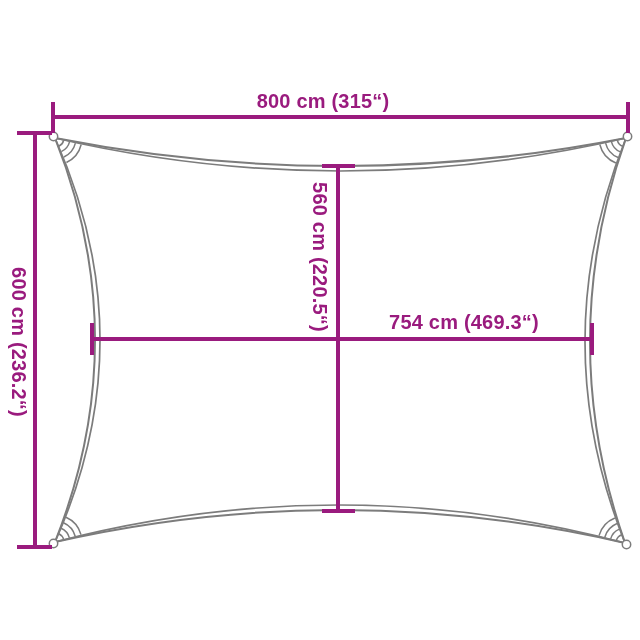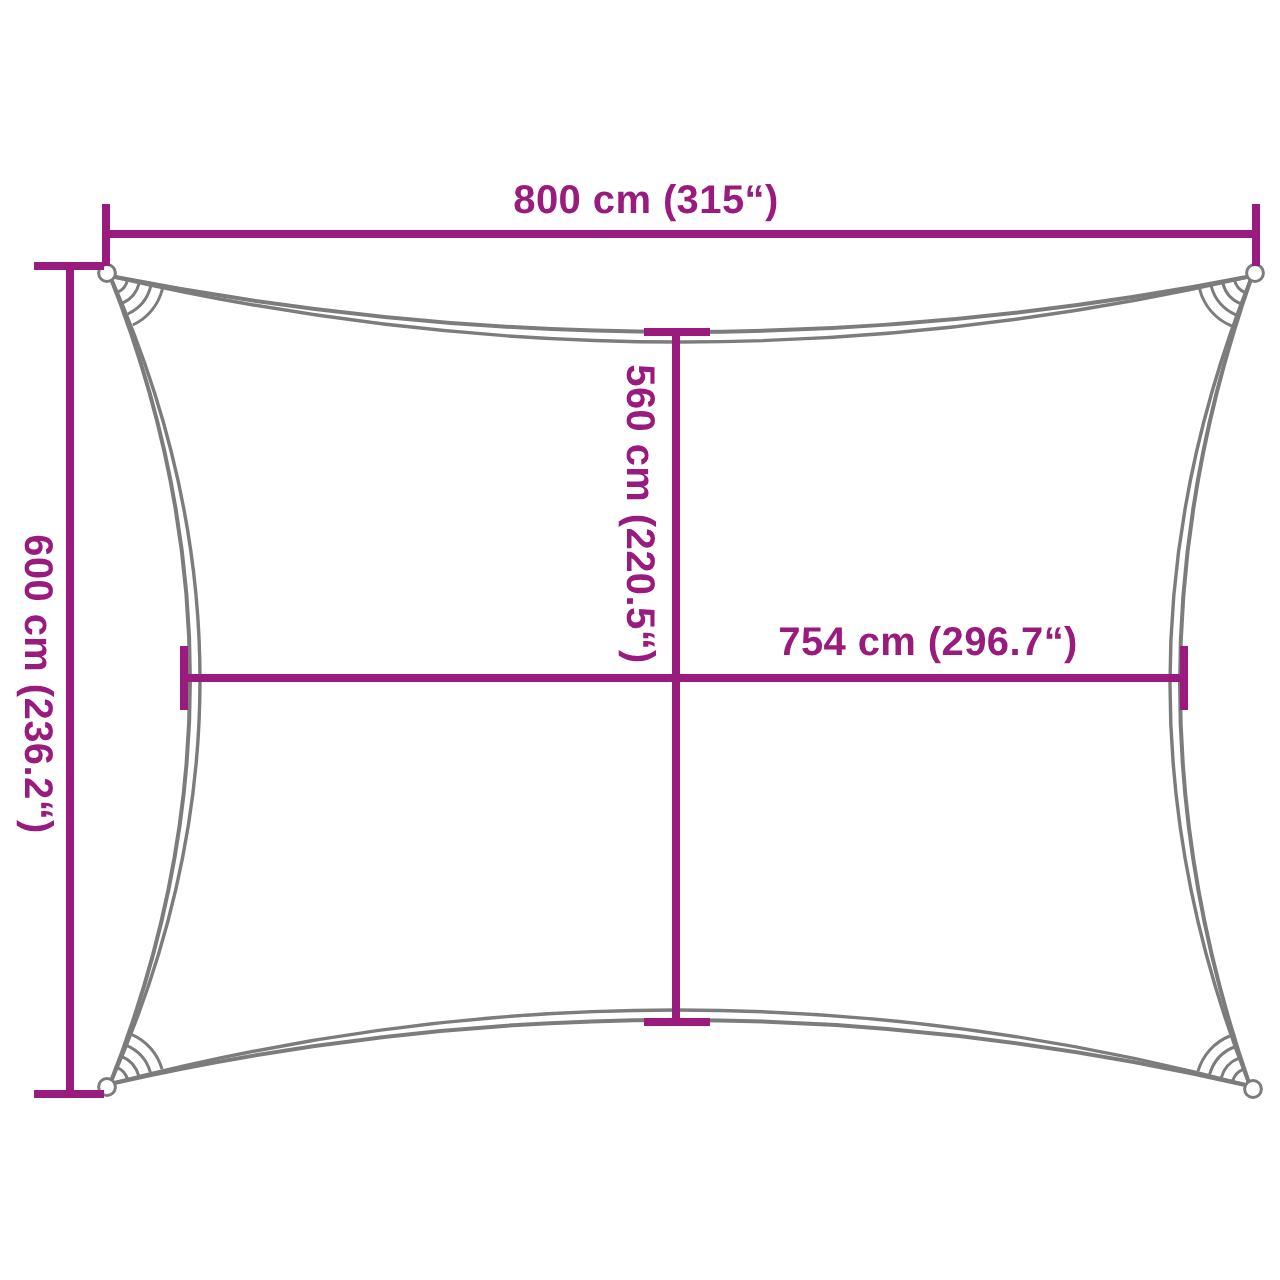--- a/index.html
+++ b/index.html
@@ -98,15 +98,15 @@
       <line class="dim" x1="592" y1="323" x2="592" y2="355"></line>
     </g>
   </svg>
 
   <div class="dim-label" style="left:323px; top:101px;">800 cm (315“)</div>
 
   <div class="dim-label rotated" style="left:18px; top:342px;">600 cm (236.2“)</div>
 
   <div class="dim-label rotated" style="left:319px; top:257px;">560 cm (220.5“)</div>
 
-  <div class="dim-label" style="left:464px; top:322px;">754 cm (296.7“)</div>
+  <div class="dim-label" style="left:464px; top:322px;">754 cm (469.3“)</div>
 
 </div>
 
 </body></html>

